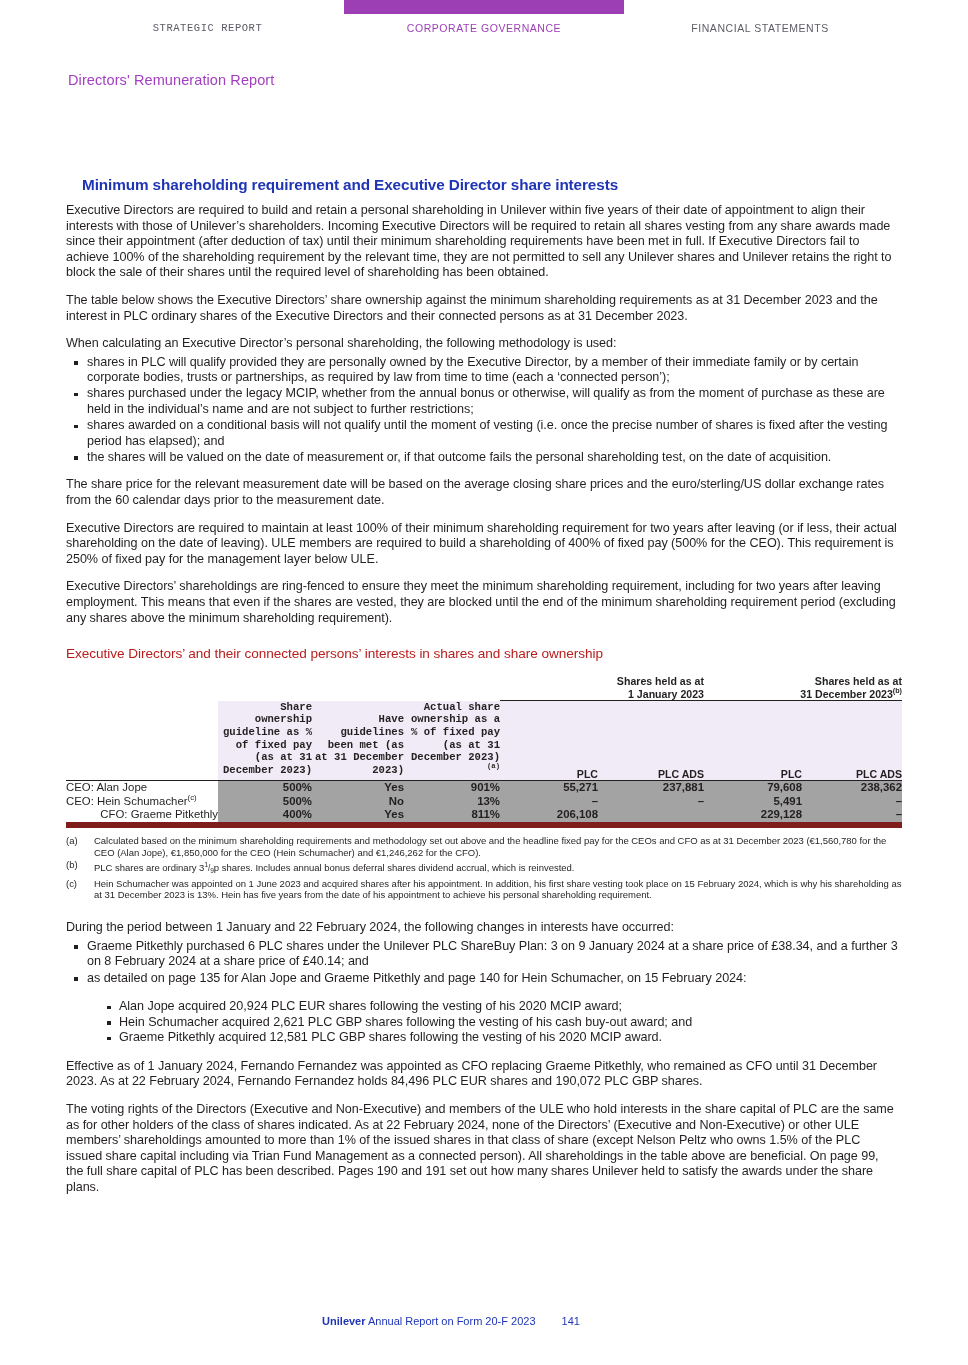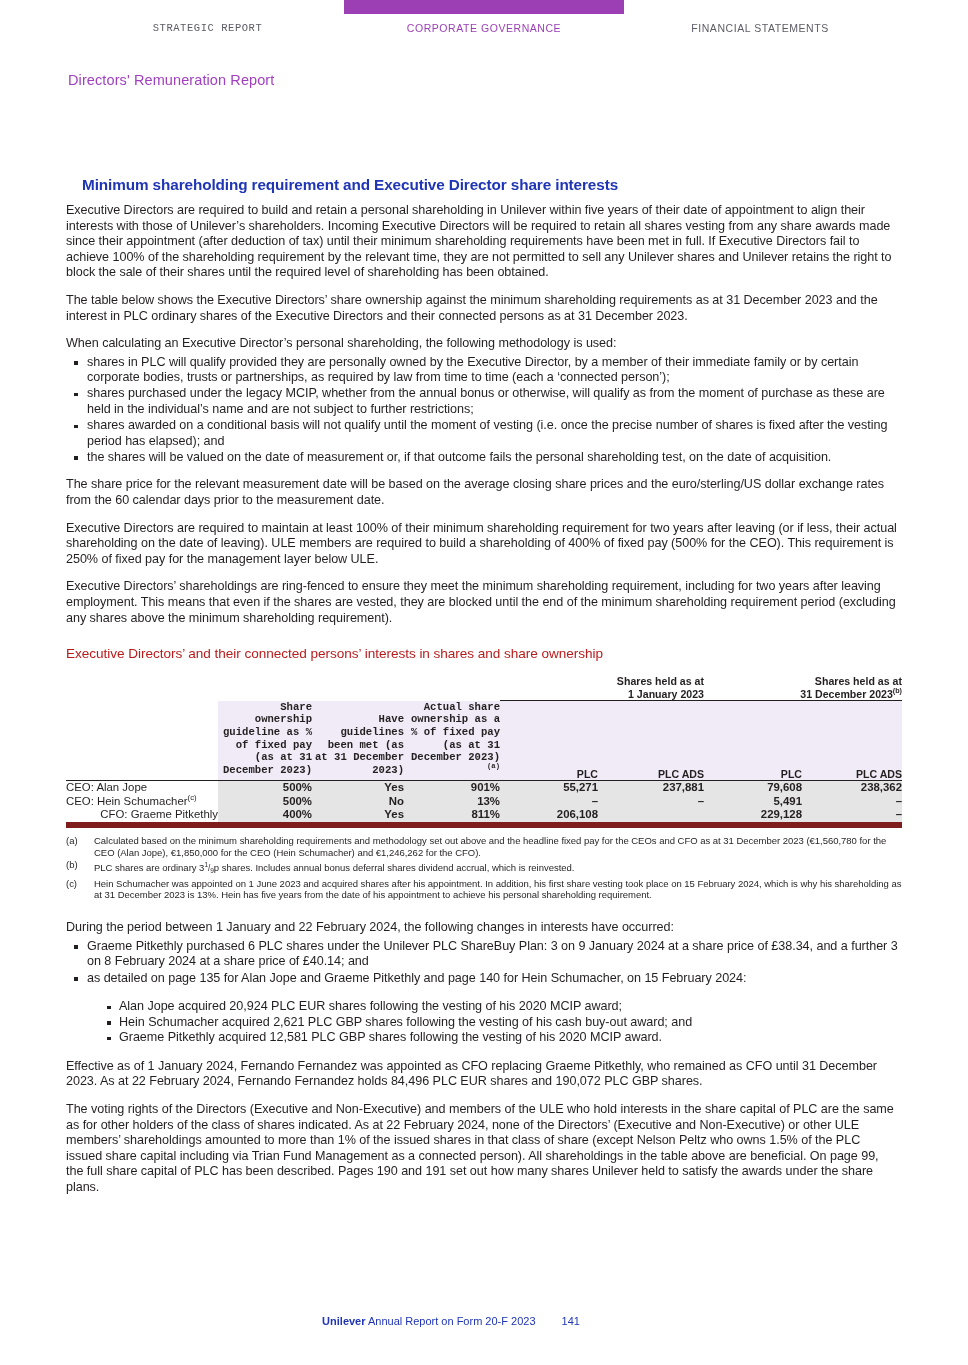--- a/index.html
+++ b/index.html
@@ -191,21 +191,21 @@
     line-height: 13.5px;
   }
   tbody td.name {
     text-align: left;
     padding-left: 0;
     font-weight: normal;
   }
   tbody td.num {
     text-align: right;
     font-weight: bold;
-    background: #e5e5e5;
+    background: #a3a3a3;
   }
   tbody tr.last td { border-bottom: 6px solid #7f1d1d; text-align: right; }
 
   sup { font-size: 0.68em; vertical-align: super; line-height: 0; }
 
   
   .footnotes {
     margin-top: 7px;
     width: 836px;
   }

